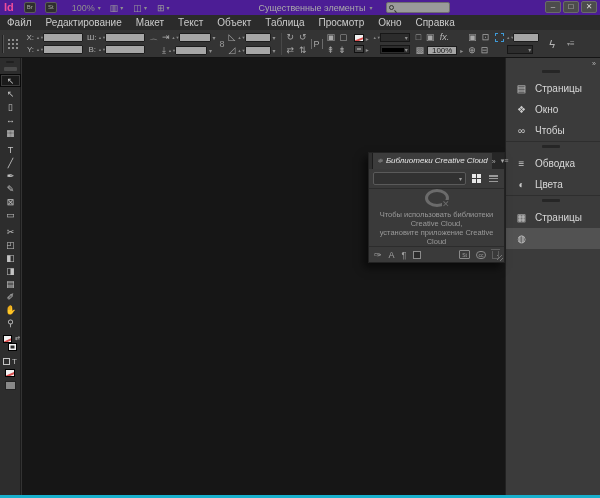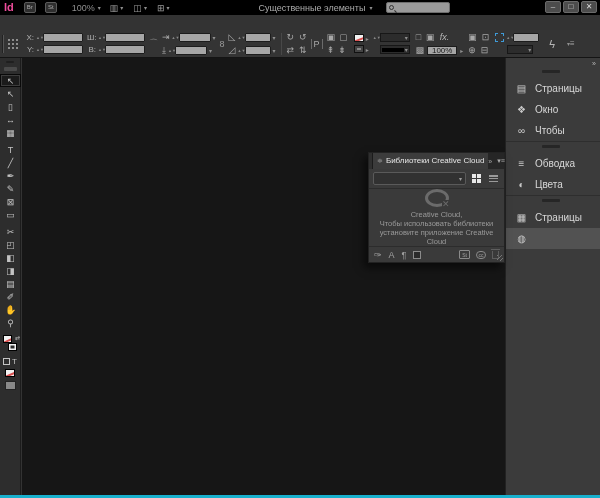--- a/index.html
+++ b/index.html
@@ -1,20 +1,20 @@
 <!DOCTYPE html>
 <html><head>
 <meta charset="utf-8">
 <style>
   html,body{margin:0;padding:0;background:#242424;}
   *{box-sizing:border-box;font-family:"Liberation Sans",sans-serif;-webkit-font-smoothing:antialiased;}
   #app{position:relative;width:600px;height:498px;background:#333;overflow:hidden;}
 
   
-  .titlebar{position:absolute;top:0;left:0;width:600px;height:15px;background:#000000;display:flex;align-items:center;color:#9d9d9d;}
+  .titlebar{position:absolute;top:0;left:0;width:600px;height:15px;background:#4c1d95;display:flex;align-items:center;color:#9d9d9d;}
   .logo{color:#ee4d9b;font-weight:bold;font-size:11px;margin:0 10px 0 4px;line-height:15px;}
   .mini-app{width:12px;height:11px;border:1px solid #5c5c5c;border-radius:2px;background:#2e2e2e;color:#aaa;font-size:6px;line-height:9px;text-align:center;margin-right:9px;}
   .zoom-combo{font-size:9px;color:#8f8f8f;margin:0 4px 0 6px;display:flex;align-items:center;gap:3px;}
   .dd-arrow{font-size:6px;color:#8f8f8f;}
   .appbar-ico{display:flex;align-items:center;gap:2px;margin:0 5px;font-size:9px;color:#9a9a9a;}
   .workspace{font-size:9px;color:#ababab;margin-left:84px;display:flex;align-items:center;gap:4px;}
   .searchbox{width:64px;height:11px;background:#9a9a9a;border:1px solid #6e6e6e;border-radius:2px;margin-left:14px;display:flex;align-items:center;padding:0 2px;}
   .mag{width:5px;height:5px;border:1px solid #333;border-radius:50%;position:relative;}
   .mag::after{content:"";position:absolute;width:3px;height:1px;background:#333;transform:rotate(45deg);left:4px;top:5px;}
   .winbtns{position:absolute;right:3px;top:1px;display:flex;gap:2px;}
@@ -83,21 +83,21 @@
   .dock-item.active{background:#525252;color:#f2f2f2;}
   .dock-item.group-start{margin-top:12px;}
   .dock-item.group-start::before{content:"";position:absolute;top:-8px;left:36px;width:18px;height:3px;background:#262626;border-radius:1px;}
   .dock-item.group-start.first{margin-top:10px;}
   .dock-item.group-start:not(.first)::after{content:"";position:absolute;top:-12px;left:0;width:95px;height:1px;background:#2e2e2e;}
 
   
   .ccpanel{position:absolute;left:368px;top:152px;width:137px;height:111px;background:#3a3a3a;box-shadow:-4px 5px 8px rgba(0,0,0,.55);border:1px solid #222;}
   .cc-tabs{height:16px;background:#262626;display:flex;align-items:stretch;}
   .cc-tab-clip{width:20px;background:#2f2f2f;color:#b9b9b9;font-size:8px;line-height:16px;padding-left:3px;overflow:hidden;white-space:nowrap;border-right:1px solid #1b1b1b;}
-  .cc-tab{background:#3c3c3c;color:#e6e6e6;font-size:8px;line-height:16px;padding:0 4px;display:flex;align-items:center;gap:3px;white-space:nowrap;}
+  .cc-tab{background:#3c3c3c;color:#e6e6e6;font-size:8px;line-height:16px;padding:0 4px;display:flex;align-items:center;gap:3px;white-space:nowrap;font-style:italic;}
   .cc-tab .pin{font-size:7px;color:#9f9f9f;}
   .cc-tabs-right{margin-left:auto;display:flex;align-items:center;gap:5px;padding-right:3px;color:#a9a9a9;font-size:7px;}
   .cc-toolrow{height:20px;display:flex;align-items:center;padding:0 4px;gap:4px;border-bottom:1px solid #2c2c2c;}
   .cc-select{flex:1;height:13px;background:#313131;border:1px solid #5a5a5a;border-radius:2px;display:flex;align-items:center;justify-content:flex-end;padding-right:3px;color:#9a9a9a;font-size:6px;}
   .viewbtn{width:13px;height:13px;display:grid;place-items:center;border-radius:2px;}
   .viewbtn.grid i{width:9px;height:9px;display:grid;grid-template-columns:1fr 1fr;grid-template-rows:1fr 1fr;gap:1px;}
   .viewbtn.grid i b{background:#e8e8e8;}
   .viewbtn.list i{width:9px;height:9px;display:flex;flex-direction:column;justify-content:space-between;padding:1px 0;}
   .viewbtn.list i b{height:1.5px;background:#9a9a9a;}
   .cc-body{height:57px;display:flex;flex-direction:column;align-items:center;justify-content:center;gap:3px;}
@@ -147,20 +147,32 @@
     <span class="searchbox">
       <span class="mag"></span>
     </span>
     <span class="winbtns">
       <span class="winbtn">–</span>
       <span class="winbtn">□</span>
       <span class="winbtn">✕</span>
     </span>
   </div>
 
+  <div class="menubar">
+
+  <span class="menu-item">Файл</span>
+      <span class="menu-item">Редактирование</span>
+      <span class="menu-item">Макет</span>
+      <span class="menu-item">Текст</span>
+      <span class="menu-item">Объект</span>
+      <span class="menu-item">Таблица</span>
+      <span class="menu-item">Просмотр</span>
+      <span class="menu-item">Окно</span>
+      <span class="menu-item">Справка</span>
+    </div>
 
   <div class="cp">
     <span class="cp-grip"></span>
     <span class="proxy">
         <i></i>
         <i></i>
         <i></i>
         <i></i>
         <i></i>
         <i></i>
@@ -454,22 +466,22 @@
           <i>
             <b></b>
             <b></b>
             <b></b>
           </i>
         </span>
     </div>
     <div class="cc-body">
       <span class="cc-logo"></span>
       <div class="cc-msg">
+        <div>Чтобы использовать библиотеки</div>
         <div>Creative Cloud,</div>
-        <div>Чтобы использовать библиотеки</div>
         <div>установите приложение Creative Cloud</div>
       </div>
     </div>
     <div class="cc-footer">
       <span>✑</span>
       <span>A</span>
       <span>¶</span>
       <span class="fsw"></span>
       <span class="right">
         <span class="cc-st">St</span>

